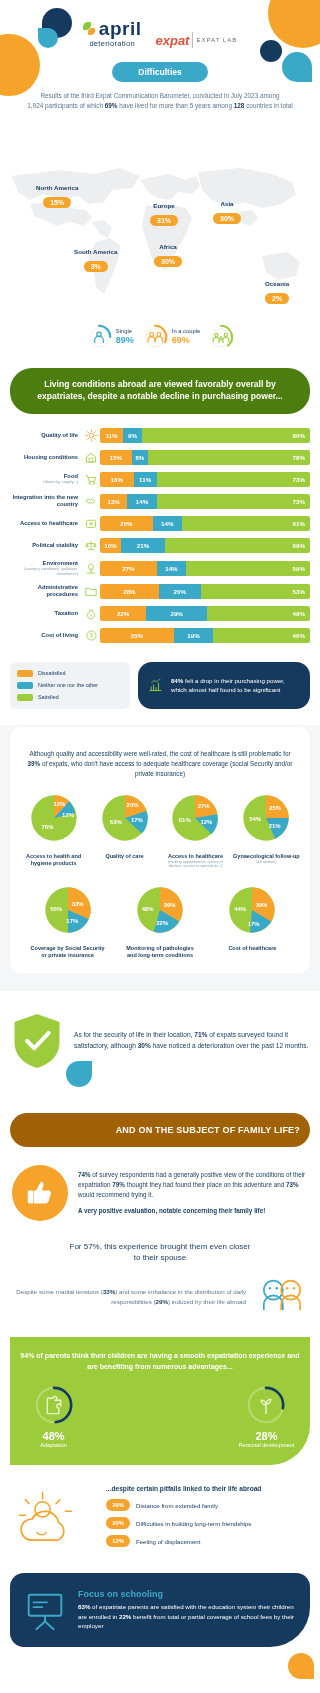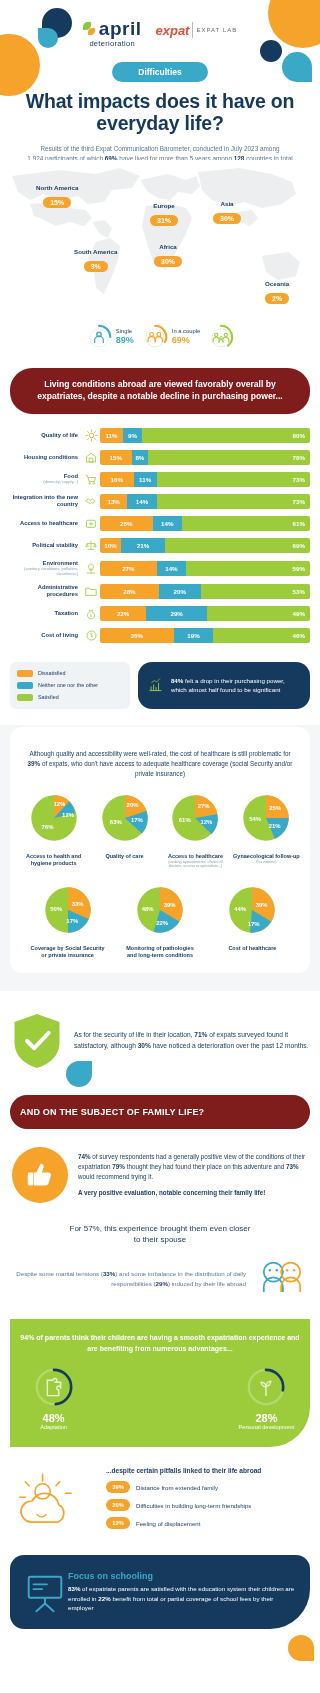--- a/index.html
+++ b/index.html
@@ -15,21 +15,21 @@
   .blob { position:absolute; border-radius:50%; }
   .b-orange-l  { width:62px;height:62px; background:#f5a32a; left:-22px; top:34px; }
   .b-navy-l    { width:30px;height:30px; background:#16395e; left:42px; top:8px;
                  border-radius:50% 50% 50% 0; }
   .b-teal-l    { width:20px;height:20px; background:#3aa9c8; left:38px; top:28px;
                  border-radius:0 50% 50% 50%; }
   .b-orange-r  { width:70px;height:70px; background:#f5a32a; right:-18px; top:-22px; }
   .b-navy-r    { width:22px;height:22px; background:#16395e; right:38px; top:40px; }
   .b-teal-r    { width:30px;height:30px; background:#3aa9c8; right:8px; top:52px;
                  border-radius:50% 50% 0 50%; }
-  .logos { display:flex; justify-content:center; align-items:flex-start; gap:14px;
+  .logos { display:flex; justify-content:center; align-items:flex-end; gap:14px;
            padding-top:18px; position:relative; z-index:2;}
   .logo-april { display:flex; flex-direction:column; align-items:center; }
   .logo-april .word { font-size:19px; font-weight:bold; color:#16395e; letter-spacing:.5px;
                       display:flex; align-items:center; gap:2px; }
   .leafmark { width:14px; height:14px; position:relative; display:inline-block; }
   .leafmark i { position:absolute; display:block; }
   .leafmark i.a { width:8px;height:8px; background:#8cc63e; border-radius:60% 10% 60% 10%; left:0; top:0;}
   .leafmark i.b { width:7px;height:7px; background:#f5a32a; border-radius:60% 10% 60% 10%; left:5px; top:6px;}
   .logo-april .sub { font-size:7.5px; color:#16395e; letter-spacing:.3px; margin-top:-1px;}
   .logo-expat { display:flex; align-items:center; gap:3px; padding-top:4px;}
@@ -55,21 +55,21 @@
                   font-size:7px; font-weight:bold; border-radius:9px; padding:2px 7px; }
 
   
   .fam { display:flex; justify-content:center; gap:8px; padding:14px 10px 18px; }
   .fam-item { display:flex; align-items:center; gap:4px; }
   .fam-ico { width:26px; height:26px; position:relative; flex:none; }
   .fam-txt .lbl { font-size:5.8px; color:#16395e; line-height:1.3; }
   .fam-txt .val { font-size:9px; font-weight:bold; line-height:1.1; }
 
   
-  .banner { margin:0 10px; background:#7f1d1d; color:#fff; border-radius:22px;
+  .banner { margin:0 10px; background:#4d7c0f; color:#fff; border-radius:22px;
             padding:11px 14px; text-align:center; font-size:8.6px; font-weight:bold;
             line-height:1.38; }
 
   
   .bars { padding:14px 10px 4px; }
   .barrow { display:flex; align-items:center; margin-bottom:7px; }
   .barlbl { width:72px; text-align:right; padding-right:4px; }
   .barlbl .t { font-size:5.8px; font-weight:bold; color:#16395e; line-height:1.25; }
   .barlbl .s { font-size:4.1px; color:#8aa0b5; line-height:1.2; }
   .baricon { width:18px; flex:none; display:flex; justify-content:center; }
@@ -110,22 +110,22 @@
   
   .secu { position:relative; padding:20px 10px 22px; background:#fff; }
   .secu-inner { display:flex; align-items:center; gap:10px; }
   .shield { width:54px; height:60px; flex:none; position:relative; }
   .secu-tx { font-size:6.6px; line-height:1.55; color:#16395e; }
   .secu-tx b { color:#16395e; }
   .teal-drop { position:absolute; width:26px; height:26px; background:#3aa9c8;
                border-radius:50% 0 50% 50%; left:66px; bottom:6px; }
 
   
-  .fbanner { margin:2px 10px 0; background:#7f1d1d; color:#fff; border-radius:22px;
-             padding:12px 10px; text-align:left; font-size:9px; font-weight:bold;
+  .fbanner { margin:20px 10px 0; background:#a16207; color:#fff; border-radius:22px;
+             padding:12px 10px; text-align:right; font-size:9px; font-weight:bold;
              letter-spacing:.2px; }
 
   .thumbrow { display:flex; align-items:center; gap:10px; padding:18px 12px 4px; }
   .thumbcirc { width:56px; height:56px; border-radius:50%; background:#f5a32a; flex:none;
                display:flex; align-items:center; justify-content:center; }
   .thumbtx { font-size:6.3px; line-height:1.6; color:#16395e; }
   .thumbtx p.em { margin-top:6px; font-weight:bold; color:#16395e; }
 
   .spouse { text-align:center; padding:16px 14px 4px; }
   .spouse .h { font-size:8px; font-weight:normal; color:#16395e; line-height:1.4; }
@@ -150,21 +150,21 @@
   .cloud { width:86px; height:62px; flex:none; }
   .pitf-r { flex:1; }
   .pitf-h { font-size:6.6px; font-weight:bold; color:#16395e; margin-bottom:7px; }
   .pitf-item { display:flex; align-items:center; gap:6px; margin-bottom:6px; }
   .pitf-pc { background:#f5a32a; color:#fff; font-size:5.8px; font-weight:bold;
              border-radius:10px; padding:3px 6px; min-width:24px; text-align:center; }
   .pitf-lb { font-size:6.1px; color:#16395e; }
 
   
   .school { margin:4px 10px 0; background:#16395e; border-radius:14px 14px 40px 14px;
-            padding:14px 12px; display:flex; align-items:center; color:#fff; }
+            padding:14px 12px; display:flex; gap:10px; align-items:center; color:#fff; }
   .board { width:46px; height:46px; flex:none; }
   .school .h { font-size:9px; font-weight:bold; color:#3aa9c8; margin-bottom:3px; }
   .school .tx { font-size:6.2px; line-height:1.6; }
   .school .tx b { color:#fff; }
 
   
   .footwrap { position:relative; padding:24px 10px 20px; }
   .foot-orange { position:absolute; right:6px; top:6px; width:26px; height:26px;
                  background:#f5a32a; border-radius:50% 50% 0 50%; }
 </style>
@@ -193,21 +193,20 @@
         <div class="sub">deterioration</div>
       </div>
       <div class="logo-expat">
         <span class="ex">expat</span>
         <span class="div"></span>
         <span class="lab">EXPAT LAB</span>
       </div>
     </div>
 
     <div class="pill-tag">Difficulties</div>
-    <div class="hero-title">What impacts does it have on everyday life?</div>
     <div class="hero-sub">
       <span>Results of the third Expat Communication Barometer, conducted in July 2023 among</span><br>
       <span>1,924 participants of which </span><b>69%</b><span> have lived for more than 5 years among </span><b>128</b><span> countries in total</span>
     </div>
   </div>
 
   <div class="mapwrap">
     <svg class="mapsvg" viewBox="0 0 320 150">
       <g fill="#eceef0">
         <path d="M12,16 L60,10 L95,14 L120,8 L140,16 L132,28 L112,30 L104,42 L88,44 L78,36 L60,40 L44,34 L30,40 L18,32 Z"></path>

